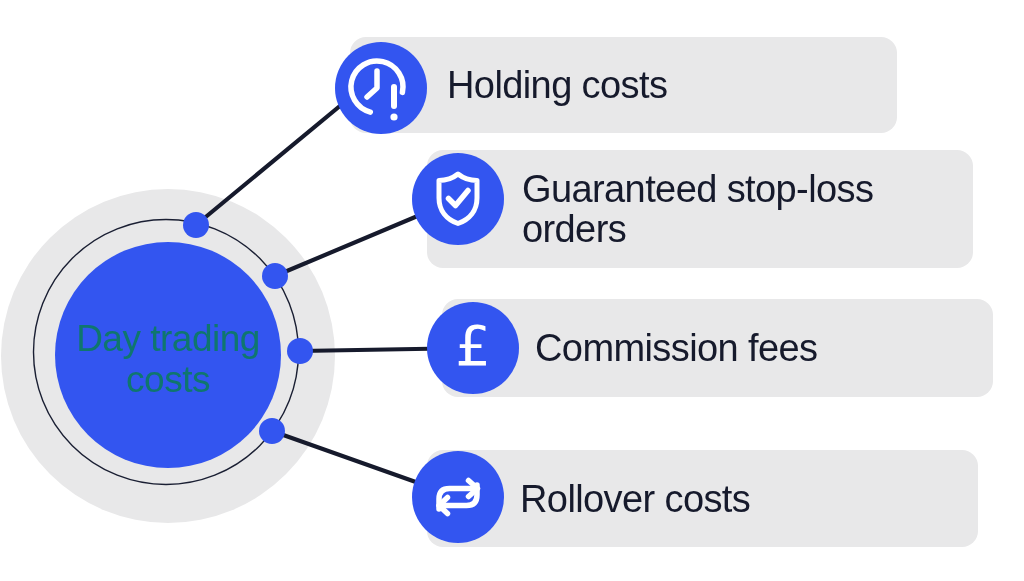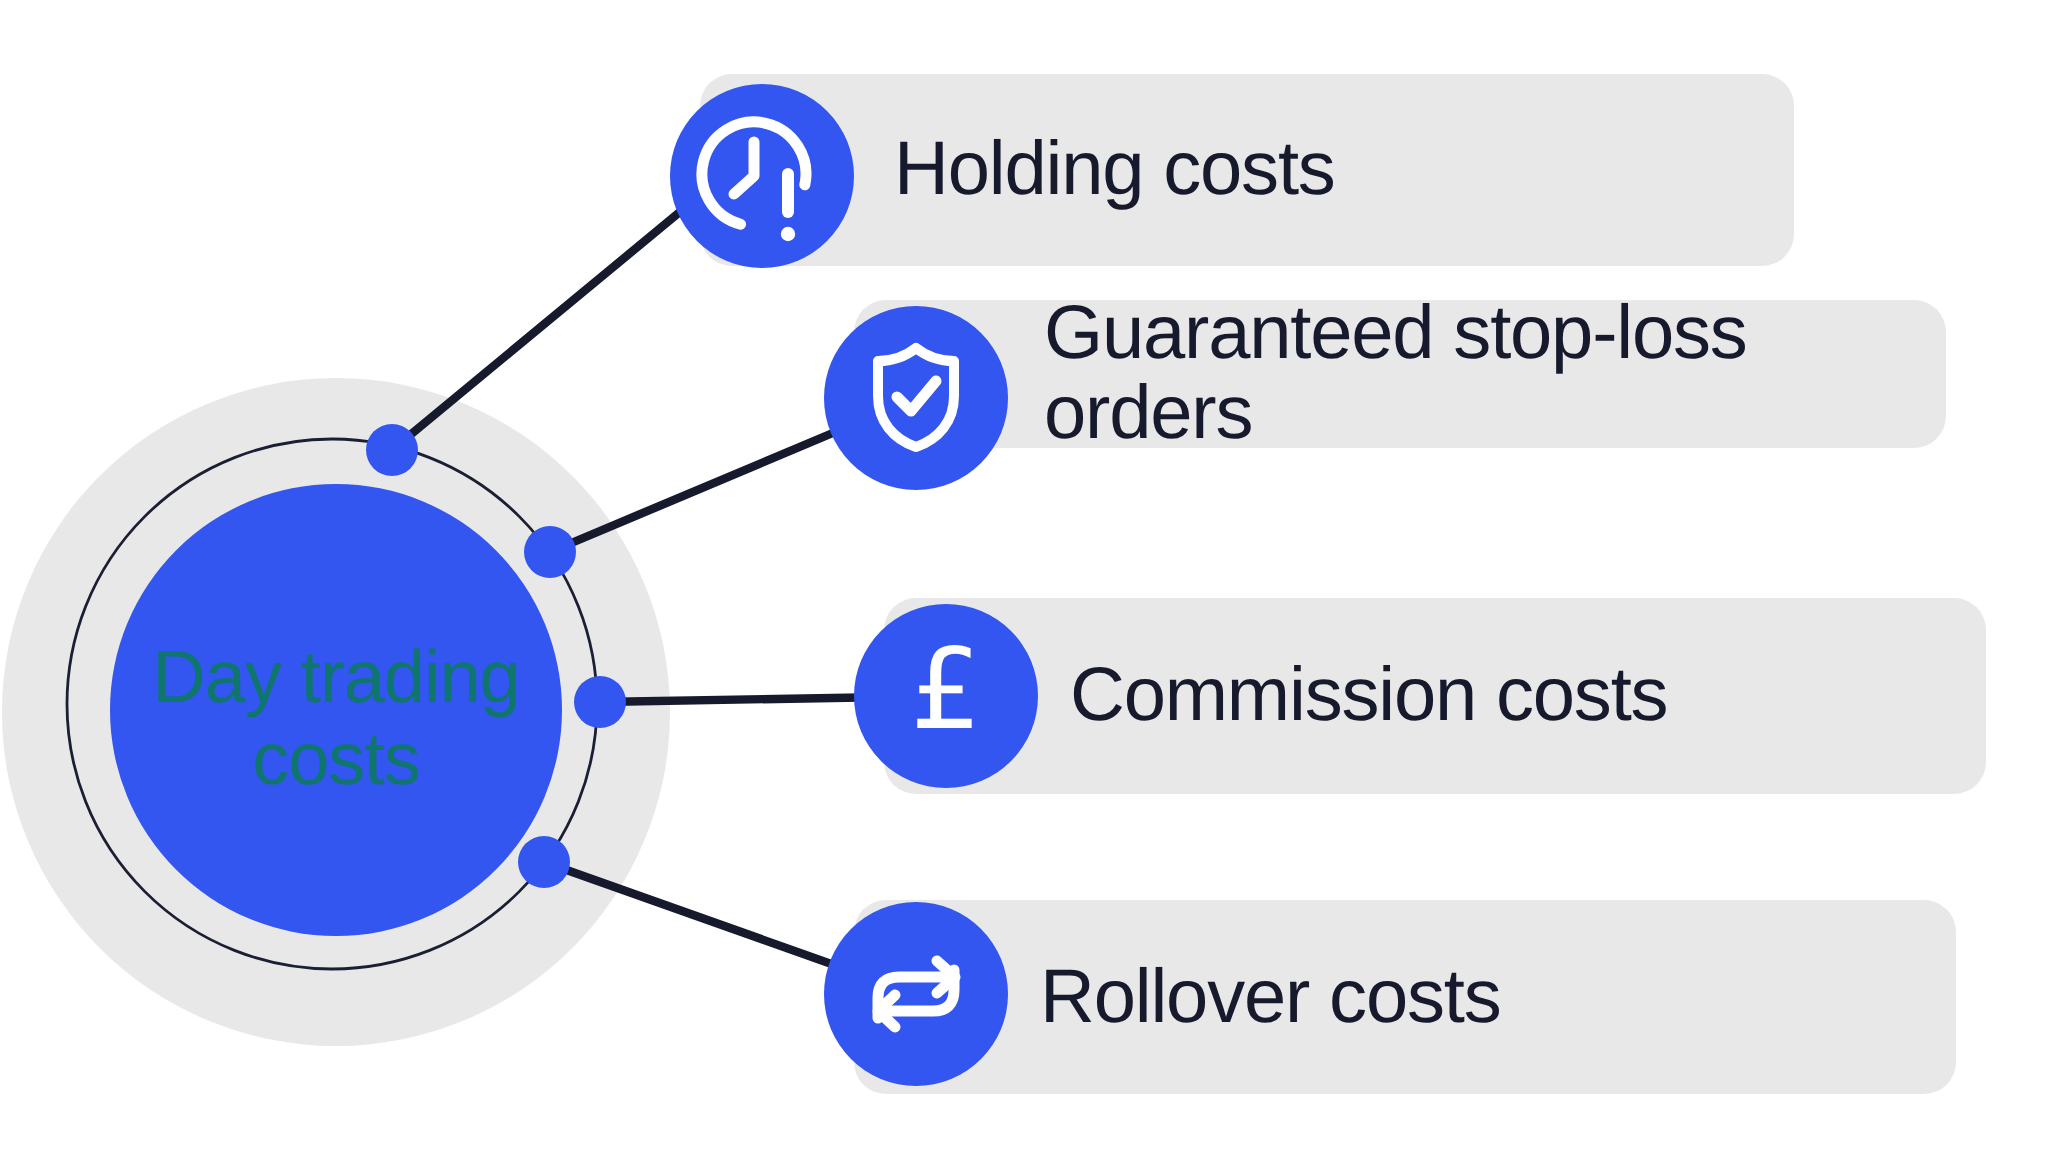--- a/index.html
+++ b/index.html
@@ -26,21 +26,21 @@
     letter-spacing:-0.5px;
     white-space:pre-line;
   }
   .card{
     position:absolute;
     background:var(--panel);
     border-radius:16px;
     display:flex;align-items:center;
   }
   .card-1{left:350px;top:21px;width:547px;height:96px;padding-left:97px;box-sizing:border-box;margin-top:16px;}
-  .card-2{left:427px;top:150px;width:546px;height:74px;padding-left:95px;box-sizing:border-box;}
+  .card-2{left:427px;top:150px;width:546px;height:118px;padding-left:95px;box-sizing:border-box;}
   .card-3{left:442px;top:299px;width:551px;height:98px;padding-left:93px;box-sizing:border-box;}
   .card-4{left:427px;top:450px;width:551px;height:97px;padding-left:93px;box-sizing:border-box;}
   .icon-circle{
     position:absolute;
     left:-15px;
     width:92px;height:92px;
     border-radius:50%;
     background:var(--blue);
     display:flex;align-items:center;justify-content:center;
   }
@@ -107,21 +107,21 @@
         <path d="M36.5,45.5 L43.5,52.5 L56,37.5" stroke="#FFFFFF" stroke-width="5.5" stroke-linecap="round" stroke-linejoin="round"></path>
       </svg>
     </div>
     <div class="card-label">Guaranteed stop-loss orders</div>
   </div>
 
   <div class="card card-3">
     <div class="icon-circle">
       <span class="pound-glyph">£</span>
     </div>
-    <div class="card-label">Commission costs</div>
+    <div class="card-label">Commission fees</div>
   </div>
 
   <div class="card card-4">
     <div class="icon-circle">
       <svg width="92" height="92" viewBox="0 0 92 92" fill="none">
         <path d="M27,58 L27,48 Q27,37.5 37.5,37.5 L63,37.5" stroke="#FFFFFF" stroke-width="5.5" stroke-linecap="round" stroke-linejoin="round"></path>
         <path d="M56.5,29.5 L65.5,37.5 L56.5,45.5" stroke="#FFFFFF" stroke-width="5.5" stroke-linecap="round" stroke-linejoin="round"></path>
         <path d="M65,34 L65,44 Q65,54.5 54.5,54.5 L29,54.5" stroke="#FFFFFF" stroke-width="5.5" stroke-linecap="round" stroke-linejoin="round"></path>
         <path d="M35.5,46.5 L27,54.5 L35.5,62.5" stroke="#FFFFFF" stroke-width="5.5" stroke-linecap="round" stroke-linejoin="round"></path>
       </svg>

